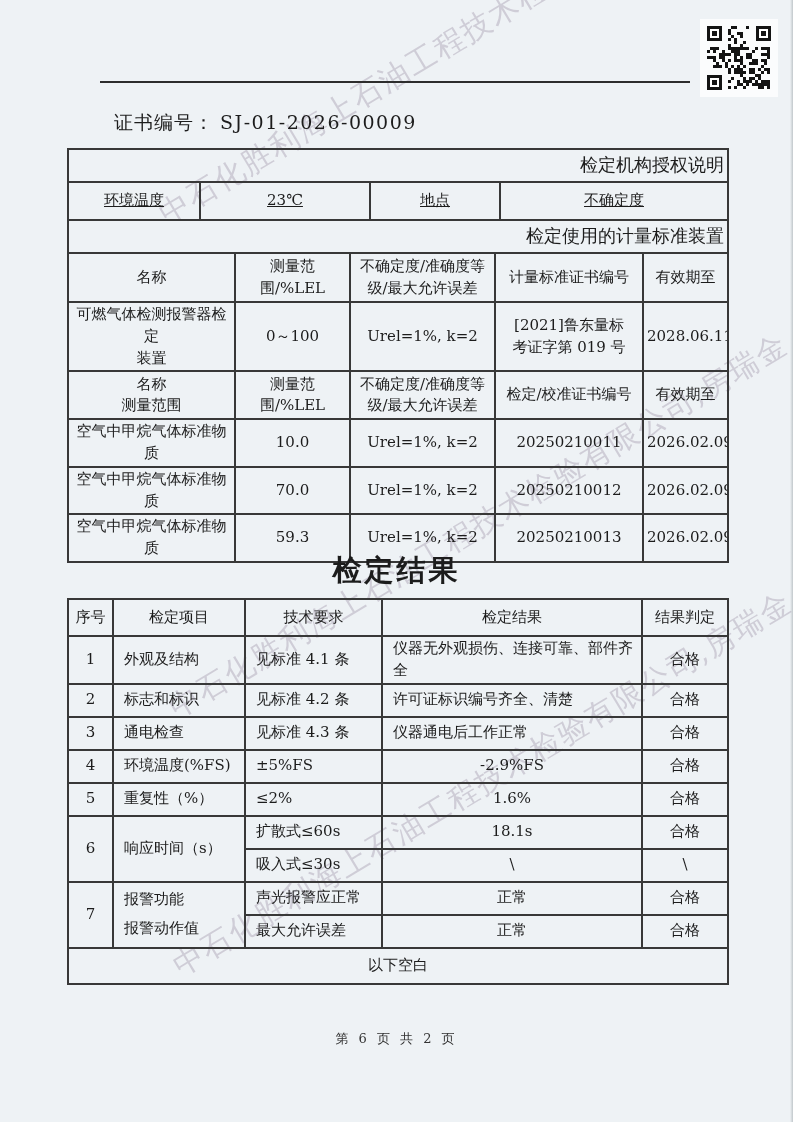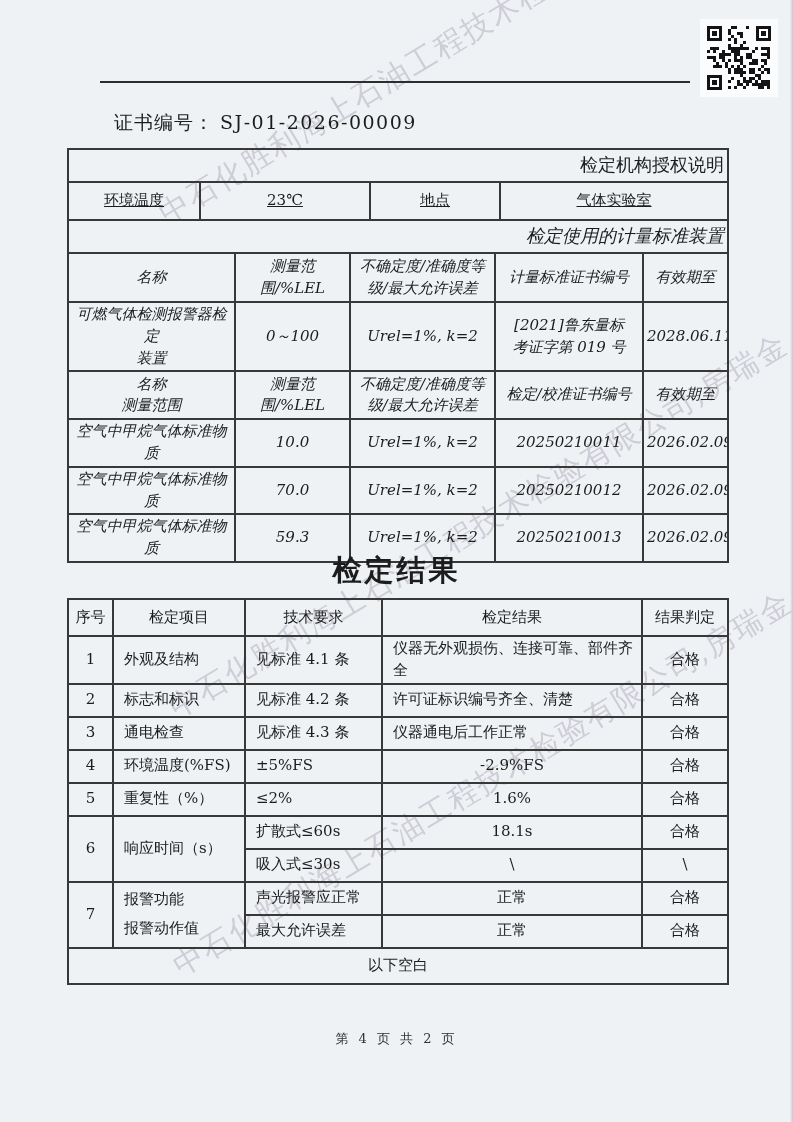--- a/index.html
+++ b/index.html
@@ -24,21 +24,21 @@
   .qr-inner{position:absolute;left:7px;top:7px;width:63px;height:63px;}
   .qr-inner i{position:absolute;width:3px;height:3px;background:#141414;}
   .finder{position:absolute;width:15px;height:15px;border:3px solid #141414;box-sizing:border-box;background:#fff;}
   .finder:after{content:"";position:absolute;left:2px;top:2px;width:5px;height:5px;background:#141414;}
   .f-tl{left:0;top:0}.f-tr{right:0;top:0}.f-bl{left:0;bottom:0}
   .cert-line{position:absolute;left:114px;top:110px;font-size:19px;letter-spacing:1px;}
   .cert-line b{font-weight:normal;margin-left:6px;letter-spacing:1.5px;}
   
   .tblwrap{position:absolute;left:67px;width:661px;}
   table{border-collapse:collapse;table-layout:fixed;width:660px;}
-  table+table{margin-top:-2px;font-style:italic;}
+  table+table{margin-top:-2px;}
   td{border:2px solid #383838;font-size:15px;text-align:center;vertical-align:middle;
      padding:1px 3px;overflow:hidden;line-height:1.45;}
   td.sec{text-align:right;padding-left:24px;height:29px;font-size:18px;}
   td.left{text-align:left;padding-left:10px;}
   td.pre{white-space:pre-line;}
   .t1a td.r{height:34px;text-decoration:underline;}
   .t1b .hd td{height:45px;}
   .t1b .dv td{height:57px;}
   .t1c .hd td{height:44px;}
   .t1c .r td{height:27px;}
@@ -217,21 +217,21 @@
           <col style="width:228px">
         </colgroup>
       <tbody>
           <tr>
             <td class="sec" colspan="4">检定机构授权说明</td>
           </tr>
       <tr>
         <td class="r">环境温度</td>
         <td class="r">23℃</td>
         <td class="r">地点</td>
-        <td class="r">气体实验室</td>
+        <td class="r">不确定度</td>
       </tr>
     </tbody>
       </table>
 
     <table class="t1b">
       <colgroup>
           <col style="width:167px">
           <col style="width:115px">
           <col style="width:145px">
           <col style="width:148px">
@@ -387,16 +387,16 @@
         <td>正常</td>
         <td>合格</td>
       </tr>
       <tr>
         <td class="blank" colspan="5">以下空白</td>
       </tr>
     </tbody>
       </table>
   </div>
 
-  <div class="footer">第 4 页 共 2 页</div>
+  <div class="footer">第 6 页 共 2 页</div>
 
   <div class="page-edge"></div>
 </div>
 
 </body></html>

